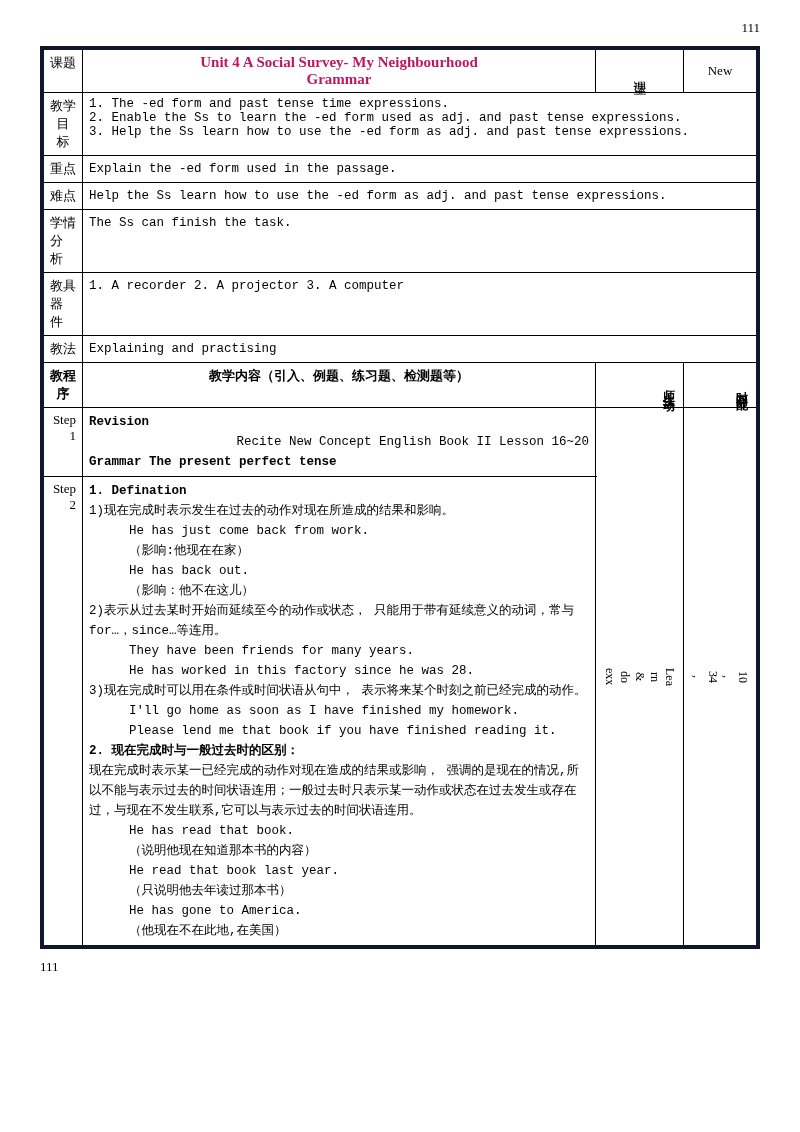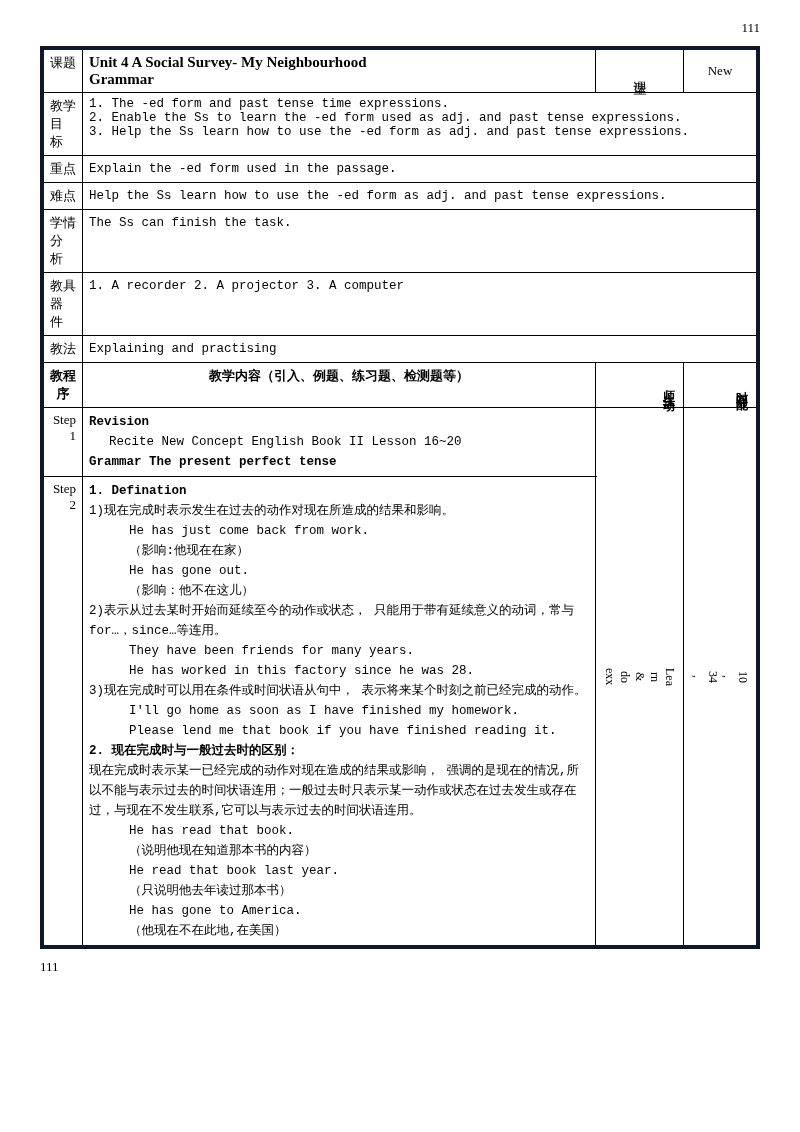--- a/index.html
+++ b/index.html
@@ -25,41 +25,43 @@
       width: 100%;
       border-collapse: collapse;
       border: 4px solid #0f172a;
     }
     .main-table td, .main-table th {
       border: 1px solid #000;
       padding: 4px 6px;
       vertical-align: top;
     }
     .title-cell {
-      color: #000000;
+      text-align: center;
+      color: #be185d;
       font-size: 15px;
       font-weight: bold;
       font-family: "SimSun", serif;
     }
     .header-label {
       writing-mode: horizontal-tb;
       font-size: 13px;
       white-space: nowrap;
       width: 40px;
       min-width: 40px;
     }
     .mono {
       font-family: "Courier New", Courier, monospace;
       font-size: 12.5px;
     }
     .bold {
       font-weight: bold;
     }
     .indent1 {
       padding-left: 20px;
+      text-align: right;
     }
     .indent2 {
       padding-left: 40px;
     }
     .step-cell {
       width: 40px;
       font-size: 13px;
       vertical-align: top;
       text-align: right;
     }
@@ -93,21 +95,21 @@
     <td class="header-label">课题</td>
     <td colspan="2" class="title-cell">
       <div>Unit 4 A Social Survey- My Neighbourhood</div>
       <div>Grammar</div>
     </td>
     <td style="width:36px; text-align:center; vertical-align:middle; font-size:13px; writing-mode:vertical-rl;">课型</td>
     <td style="width:36px; text-align:center; vertical-align:middle; font-size:13px;">New</td>
   </tr>
 
   <tr>
-    <td class="header-label" style="white-space:pre-wrap;">教学目
+    <td class="header-label" style="white-space:pre-wrap;text-align:center;">教学目
 标</td>
     <td colspan="4">
       <div class="mono">1. The -ed form and past tense time expressions.</div>
       <div class="mono">2.  Enable the Ss to learn the -ed form used as adj.  and past tense expressions.</div>
       <div class="mono">3.  Help the Ss learn how to use the -ed form as adj.  and past tense expressions.</div>
     </td>
   </tr>
 
   <tr>
     <td class="header-label">重点</td>
@@ -180,21 +182,21 @@
   </tr>
 
   <tr>
     <td class="step-cell" style="white-space:pre-wrap;">Step
 2</td>
     <td colspan="2" class="content-cell">
       <div class="mono bold">1. Defination</div>
       <div class="mono">1)现在完成时表示发生在过去的动作对现在所造成的结果和影响。</div>
       <div class="mono indent2">He has just come back from work.</div>
       <div class="mono indent2">（影响:他现在在家）</div>
-      <div class="mono indent2">He has gone out.</div>
+      <div class="mono indent2">He has back out.</div>
       <div class="mono indent2">（影响：他不在这儿）</div>
       <div class="mono">2)表示从过去某时开始而延续至今的动作或状态，  只能用于带有延续意义的动词，常与for…，since…等连用。</div>
       <div class="mono indent2">They have been friends for many years.</div>
       <div class="mono indent2">  He has worked in this factory since he was 28.</div>
       <div class="mono">3)现在完成时可以用在条件或时间状语从句中，   表示将来某个时刻之前已经完成的动作。</div>
       <div class="mono indent2">I'll go home as soon as I have finished my homework.</div>
       <div class="mono indent2">  Please lend me that book if you have finished reading it.</div>
       <div class="mono bold">2. 现在完成时与一般过去时的区别：</div>
       <div class="mono">   现在完成时表示某一已经完成的动作对现在造成的结果或影响，  强调的是现在的情况,所以不能与表示过去的时间状语连用；一般过去时只表示某一动作或状态在过去发生或存在过，与现在不发生联系,它可以与表示过去的时间状语连用。</div>
       <div class="mono indent2">He has read that book.</div>

